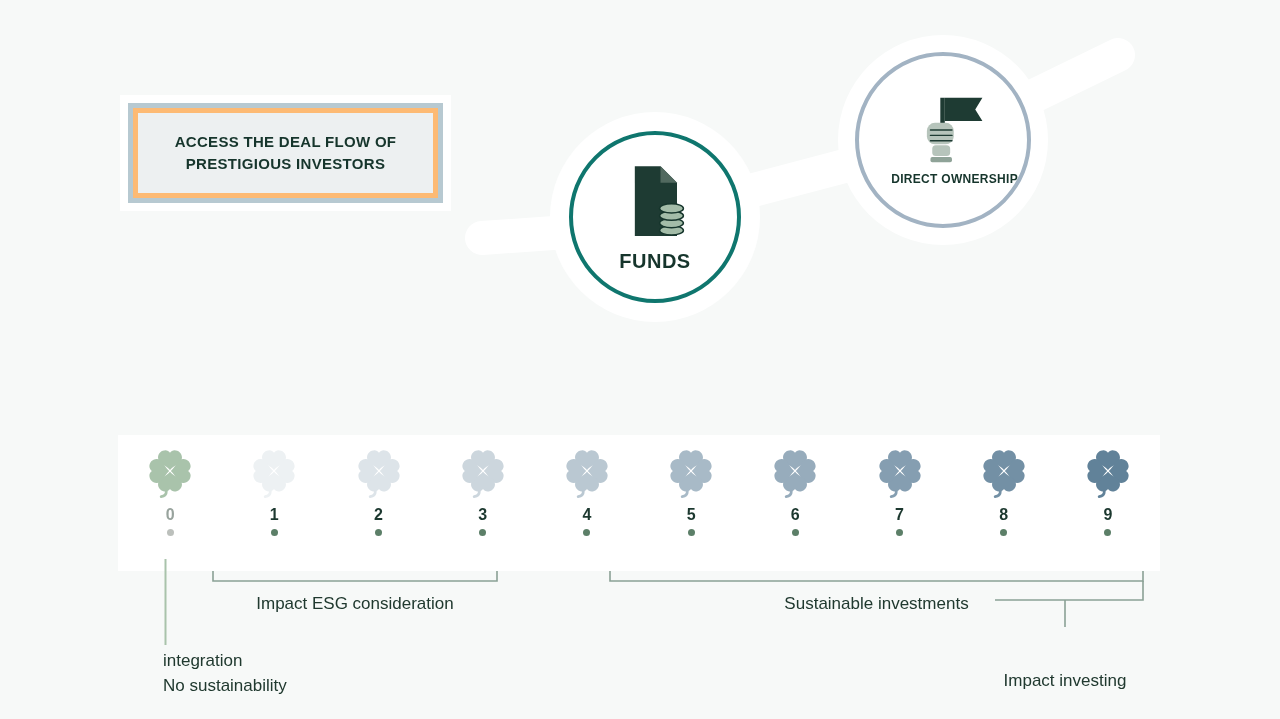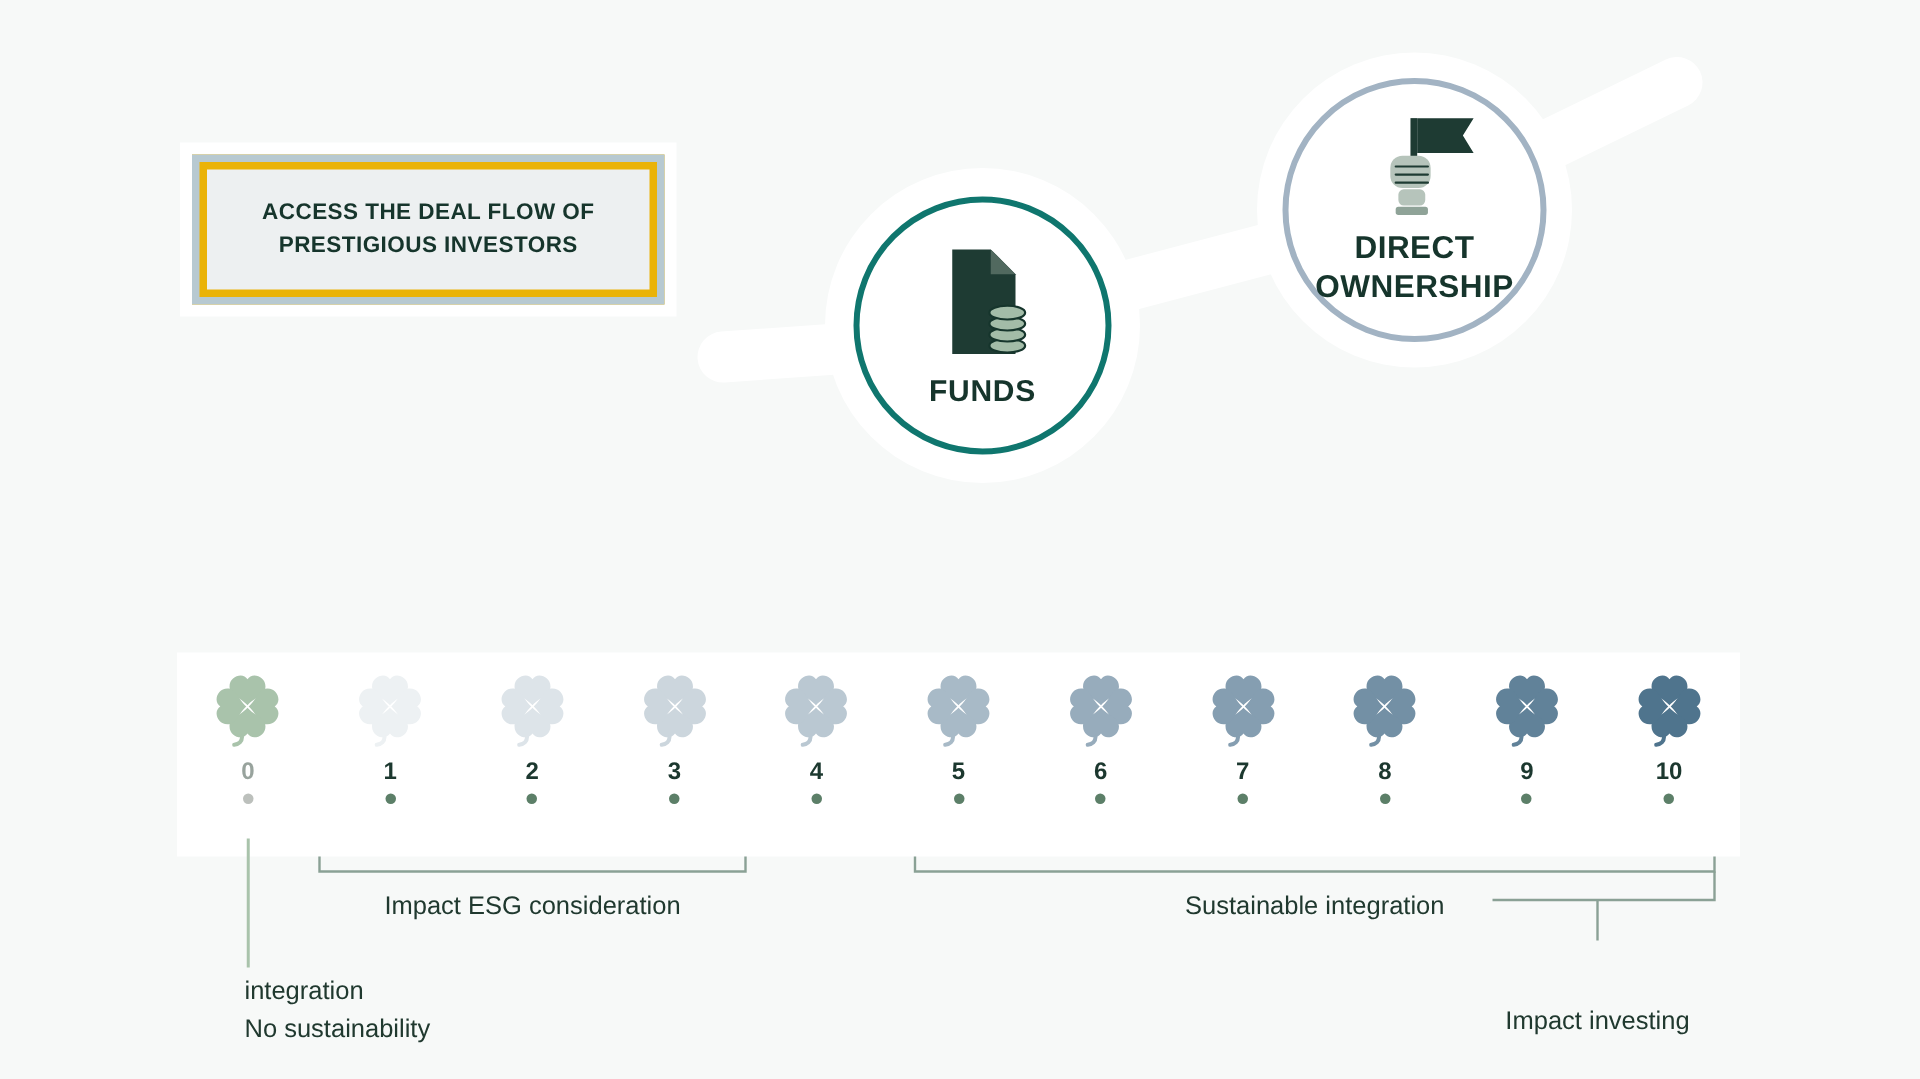--- a/index.html
+++ b/index.html
@@ -16,21 +16,21 @@
   
   #connectors { position:absolute; left:0; top:0; z-index:1; pointer-events:none; }
 
   
   .benefit-panel {
     left:120px; top:95px; width:331px; z-index:2;
     background:#ffffff; padding:8px;
     display:flex; flex-direction:column; gap:16px;
   }
   .benefit-box {
-    border:5px solid #b7c9d1; background:#eab308; padding:5px;
+    border:5px solid #b7c9d1; background:#fdba74; padding:5px;
   }
   .benefit-box-inner {
     background:#edf0f1; min-height:80px;
     display:flex; align-items:center; justify-content:center;
     padding:14px 24px; text-align:center;
   }
   .benefit-label {
     font-weight:bold; font-size:15px; letter-spacing:0.3px;
     color:#16352c; line-height:1.45;
   }
@@ -45,21 +45,21 @@
     display:flex; flex-direction:column; align-items:center; justify-content:center;
   }
   .funds-outer { left:550px; top:112px; width:210px; height:210px; }
   .funds-inner { width:172px; height:172px; border:4px solid #0f766e; }
   .direct-outer { left:838px; top:35px; width:210px; height:210px; }
   .direct-inner { width:176px; height:176px; border:4px solid #a2b3c3; }
   .node-label {
     font-weight:bold; color:#16352c; text-align:center;
   }
   .funds-label { font-size:20px; margin-top:8px; letter-spacing:0.5px; }
-  .direct-label { font-size:21px; margin-top:6px; width:150px; line-height:1.25; letter-spacing:0.3px; }
+  .direct-label { font-size:12px; margin-top:6px; width:150px; line-height:1.25; letter-spacing:0.3px;text-align:right; }
 
   
   .scale-panel {
     left:118px; top:435px; width:1042px; height:136px; z-index:2;
     background:#ffffff; display:flex; flex-direction:row; padding-top:13px;
   }
   .scale-item {
     flex:1; display:flex; flex-direction:column; align-items:center;
   }
   .clover { width:46px; height:50px; display:block; }
@@ -210,40 +210,33 @@
   </div>
 
   <div class="scale-item">
     <svg class="clover" viewBox="0 0 44 48" style="color: rgb(97, 130, 153);">
         <use href="#clover-shape"></use>
       </svg>
     <div class="scale-num" style="color: rgb(28, 56, 47);">9</div>
     <div class="scale-dot" style="background: rgb(92, 127, 104);"></div>
   </div>
 
-  <div class="scale-item">
-    <svg class="clover" viewBox="0 0 44 48" style="color: rgb(79, 116, 141);">
-        <use href="#clover-shape"></use>
-      </svg>
-    <div class="scale-num" style="color: rgb(28, 56, 47);">10</div>
-    <div class="scale-dot" style="background: rgb(92, 127, 104);"></div>
-  </div>
 </div>
 
 <svg id="annotation-lines" width="1280" height="719">
 
   <line x1="165.5" y1="559" x2="165.5" y2="645" stroke="#a9c3ab" stroke-width="2"></line>
 
   <path d="M213 571 V581 H497 V571" fill="none" stroke="#8aa195" stroke-width="1.6"></path>
 
   <path d="M610 571 V581 H1143 V571" fill="none" stroke="#8aa195" stroke-width="1.6"></path>
 
   <path d="M1143 581 V600 H995" fill="none" stroke="#8aa195" stroke-width="1.6"></path>
   <path d="M1065 600 V627" fill="none" stroke="#8aa195" stroke-width="1.6"></path>
 </svg>
 
 <div class="annot-text annot-center" style="left:205px; top:592px; width:300px;">Impact ESG consideration</div>
-<div class="annot-text annot-center" style="left:610px; top:592px; width:533px;">Sustainable integration</div>
+<div class="annot-text annot-center" style="left:610px; top:592px; width:533px;">Sustainable investments</div>
 <div class="annot-text annot-center" style="left:965px; top:669px; width:200px;">Impact investing</div>
 <div class="annot-text" style="left:163px; top:649px; width:240px;">
   <div>integration</div>
   <div>No sustainability</div>
 </div>
 
 </body></html>

